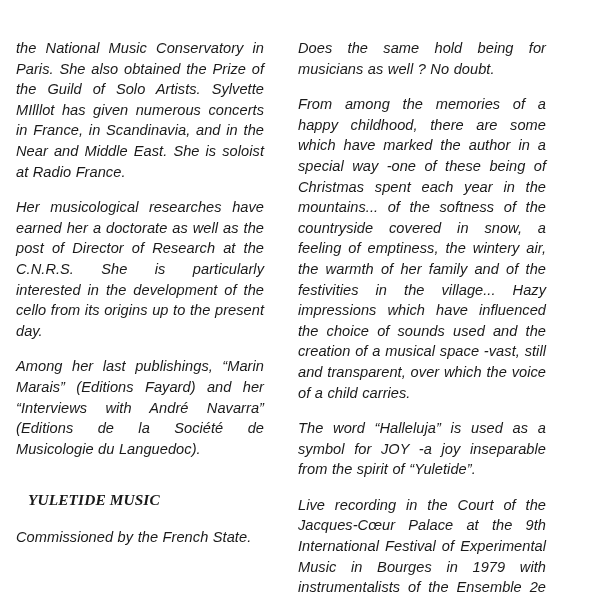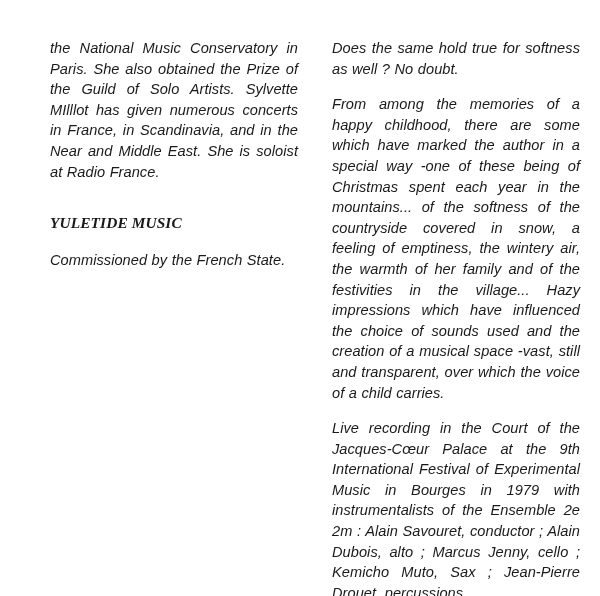--- a/index.html
+++ b/index.html
@@ -12,21 +12,21 @@
     background: #ffffff;
     font-family: "Liberation Sans", sans-serif;
     color: #1a1a1a;
     overflow: hidden;
   }
   .page {
     position: relative;
     width: 576px;
     height: 596px;
     box-sizing: border-box;
-    padding: 38px 28px 14px 50px;
+    padding: 38px 28px 14px 16px;
   }
   .columns {
     display: flex;
     gap: 34px;
     align-items: flex-start;
   }
   .col {
     width: 248px;
     flex: 0 0 248px;
   }
@@ -41,44 +41,47 @@
   }
   .para.tight {
     margin-bottom: 14px;
   }
   .heading {
     font-family: "Liberation Serif", serif;
     font-weight: bold;
     font-style: italic;
     font-size: 15.4px;
     line-height: 21px;
-    margin: 0;
+    margin: 12px;
     letter-spacing: 0.1px;
   }
   .heading-block {
     margin: 30px 0 17px 0;
   }
 </style>
 </head>
 <body>
 
 <div class="page">
   <div class="columns">
 
     <div class="col">
       <p class="para">the National Music Conservatory in Paris. She also obtained the Prize of the Guild of Solo Artists. Sylvette MIlllot has given numerous concerts in France, in Scandinavia, and in the Near and Middle East. She is soloist at Radio France.</p>
+      <p class="para">Her musicological researches have earned her a doctorate as well as the post of Director of Research at the C.N.R.S. She is particularly interested in the development of the cello from its origins up to the present day.</p>
+      <p class="para">Among her last publishings, “Marin Marais” (Editions Fayard) and her “Interviews with André Navarra” (Editions de la Société de Musicologie du Languedoc).</p>
 
       <div class="heading-block">
         <div class="heading">YULETIDE MUSIC</div>
       </div>
 
       <p class="para tight">Commissioned by the French State.</p>
 
     </div>
 
     <div class="col">
-      <p class="para">Does the same hold true for softness as well ? No doubt.</p>
+      <p class="para">Does the same hold being for musicians as well ? No doubt.</p>
       <p class="para">From among the memories of a happy childhood, there are some which have marked the author in a special way -one of these being of Christmas spent each year in the mountains... of the softness of the countryside covered in snow, a feeling of emptiness, the wintery air, the warmth of her family and of the festivities in the village... Hazy impressions which have influenced the choice of sounds used and the creation of a musical space  -vast, still and transparent, over which the voice of a child carries.</p>
+      <p class="para">The word “Halleluja” is used as a symbol for JOY -a joy inseparable from the spirit of “Yuletide”.</p>
       <p class="para">Live recording in the Court of the Jacques-Cœur Palace at the 9th International Festival of Experimental Music in Bourges in 1979 with instrumentalists of the Ensemble 2e 2m : Alain Savouret, conductor ; Alain Dubois, alto ; Marcus Jenny, cello ; Kemicho Muto, Sax ; Jean-Pierre Drouet, percussions.</p>
     </div>
 
   </div>
 </div>
 
 </body></html>

